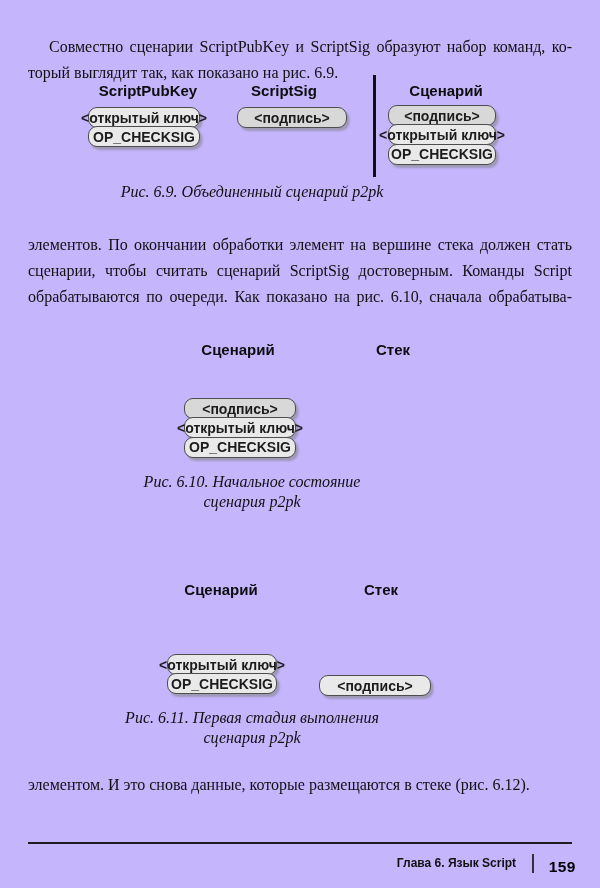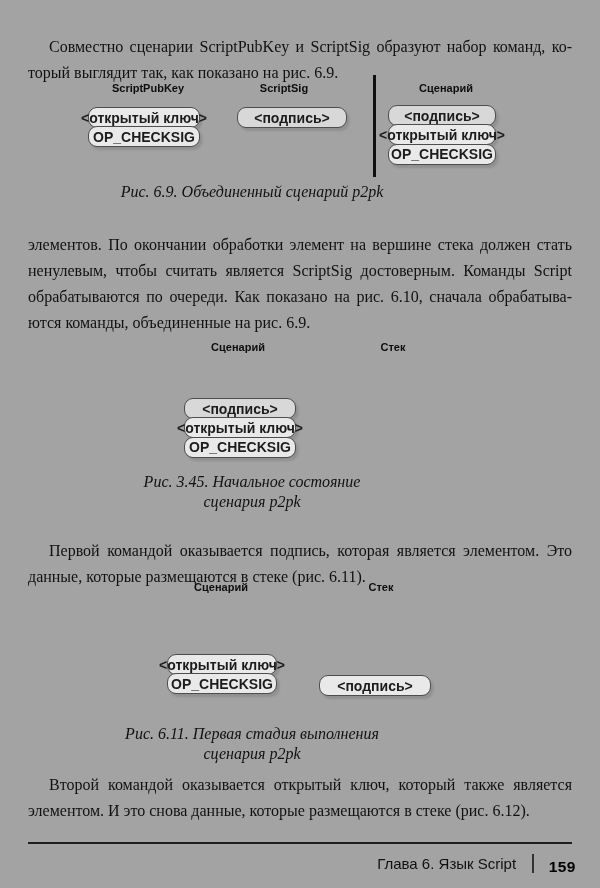--- a/index.html
+++ b/index.html
@@ -3,39 +3,39 @@
 <meta charset="utf-8">
 <style>
   html,body{margin:0;padding:0;}
   body{
     width:600px;height:888px;
     background:#f2f2f2;
     font-family:"Liberation Serif", serif;
   }
   .page{
     position:relative;width:600px;height:888px;
-    background:#a3a3a3;color:#151515;overflow:hidden;
+    background:#c4b5fd;color:#151515;overflow:hidden;
   }
   
   .para{
     position:absolute;left:28px;width:544px;
     font-size:16px;line-height:26px;color:#111;
   }
   .line{display:block;text-align:justify;}
   .jfull{text-align-last:justify;}
   .indent{text-indent:21px;}
   #p1{top:18px;}
   #p2{top:216px;}
   #p3{top:522px;}
   #p4{top:756px;}
   
   .fig-header{
     position:absolute;transform:translateX(-50%);
     font-family:"Liberation Sans", sans-serif;
-    font-weight:bold;font-size:11px;color:#0d0d0d;white-space:nowrap;
+    font-weight:bold;font-size:15px;color:#0d0d0d;white-space:nowrap;
   }
   .boxcol{position:absolute;}
   .sbox{
     box-sizing:border-box;
     height:21px;
     border:1.6px solid #4d4d4d;
     border-radius:9px;
     background:#e9e9e9;
     box-shadow:2.5px 3px 2px rgba(130,130,130,0.55);
     display:flex;align-items:center;justify-content:center;
@@ -75,21 +75,21 @@
   
   #footer-rule{
     position:absolute;left:28px;top:842px;width:544px;height:2px;
     background:#1d1d1d;
   }
   #footer{
     position:absolute;right:24px;top:850px;
     display:flex;align-items:center;
     font-family:"Liberation Sans", sans-serif;
   }
-  #footer .chapter{font-weight:normal;font-size:15px;color:#111;white-space:nowrap;}
+  #footer .chapter{font-weight:bold;font-size:12px;color:#111;white-space:nowrap;}
   #footer .vbar{width:1.5px;height:19px;background:#333;margin:0 15px 0 16px;}
   #footer .pagenum{font-weight:bold;font-size:15.5px;color:#000;letter-spacing:0.5px;margin-top:8px;}
 </style>
 </head>
 <body>
 
 <div class="page">
 
   <p class="para" id="p1">
     <span class="line jfull indent">Совместно сценарии ScriptPubKey и ScriptSig образуют набор команд, ко-</span>
@@ -114,63 +114,57 @@
   <div class="boxcol" id="fig69-col3">
     <div class="sbox dark">&lt;подпись&gt;</div>
     <div class="sbox">&lt;открытый ключ&gt;</div>
     <div class="sbox">OP_CHECKSIG</div>
   </div>
 
   <div class="caption" id="cap69">Рис. 6.9. Объединенный сценарий p2pk</div>
 
   <p class="para" id="p2">
     <span class="line jfull">элементов. По окончании обработки элемент на вершине стека должен стать</span>
-    <span class="line jfull">ненулевым, чтобы считать является ScriptSig достоверным. Команды Script</span>
+    <span class="line jfull">сценарии, чтобы считать сценарий ScriptSig достоверным. Команды Script</span>
     <span class="line jfull">обрабатываются по очереди. Как показано на рис. 6.10, сначала обрабатыва-</span>
-    <span class="line">ются команды, объединенные на рис. 6.9.</span>
   </p>
 
   <div class="fig-header" id="fig610-h1">Сценарий</div>
   <div class="fig-header" id="fig610-h2">Стек</div>
 
   <div class="boxcol" id="fig610-col">
     <div class="sbox dark">&lt;подпись&gt;</div>
     <div class="sbox">&lt;открытый ключ&gt;</div>
     <div class="sbox">OP_CHECKSIG</div>
   </div>
 
   <div class="caption" id="cap610">
-    <span class="line" style="text-align:center;">Рис. 3.45. Начальное состояние</span>
+    <span class="line" style="text-align:center;">Рис. 6.10. Начальное состояние</span>
     <span class="line" style="text-align:center;">сценария p2pk</span>
   </div>
 
-  <p class="para" id="p3">
-    <span class="line jfull indent">Первой командой оказывается подпись, которая является элементом. Это</span>
-    <span class="line">данные, которые размещаются в стеке (рис. 6.11).</span>
-  </p>
 
   <div class="fig-header" id="fig611-h1">Сценарий</div>
   <div class="fig-header" id="fig611-h2">Стек</div>
 
   <div class="boxcol" id="fig611-col">
     <div class="sbox">&lt;открытый ключ&gt;</div>
     <div class="sbox">OP_CHECKSIG</div>
   </div>
 
   <div class="boxcol" id="fig611-stack">
     <div class="sbox">&lt;подпись&gt;</div>
   </div>
 
   <div class="caption" id="cap611">
-    <span class="line" style="text-align:center;margin-top:16px;">Рис. 6.11. Первая стадия выполнения</span>
+    <span class="line" style="text-align:center;">Рис. 6.11. Первая стадия выполнения</span>
     <span class="line" style="text-align:center;">сценария p2pk</span>
   </div>
 
   <p class="para" id="p4">
-    <span class="line jfull indent">Второй командой оказывается открытый ключ, который также является</span>
     <span class="line">элементом. И это снова данные, которые размещаются в стеке (рис. 6.12).</span>
   </p>
 
   <div id="footer-rule"></div>
   <div id="footer">
     <span class="chapter">Глава 6. Язык Script</span>
     <span class="vbar"></span>
     <span class="pagenum">159</span>
   </div>
 

